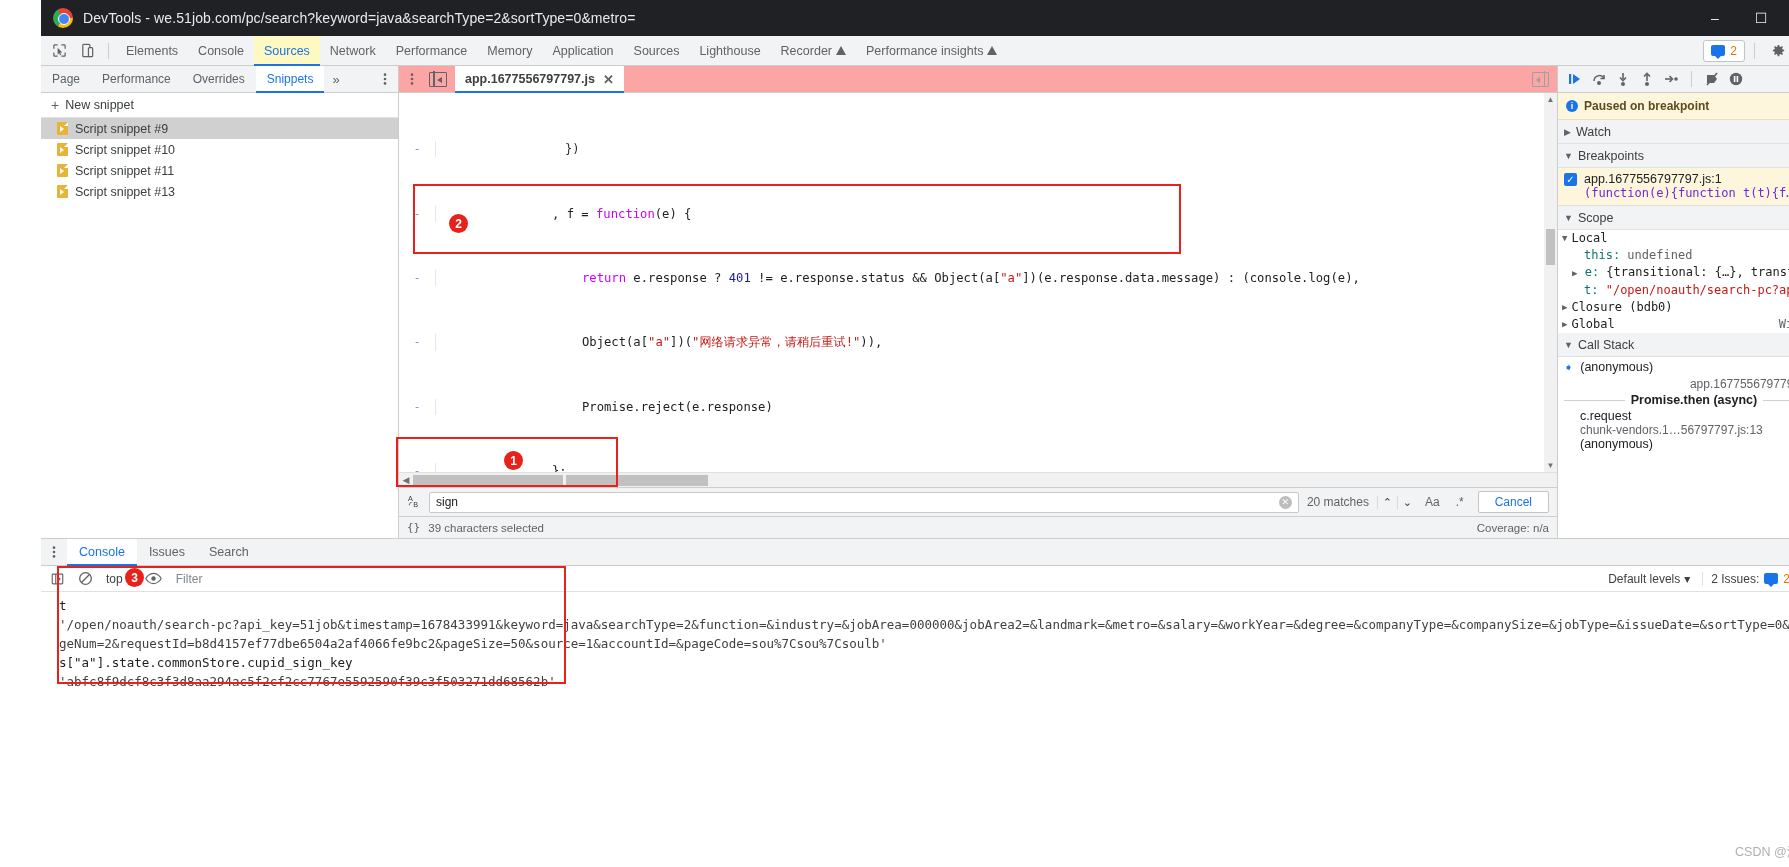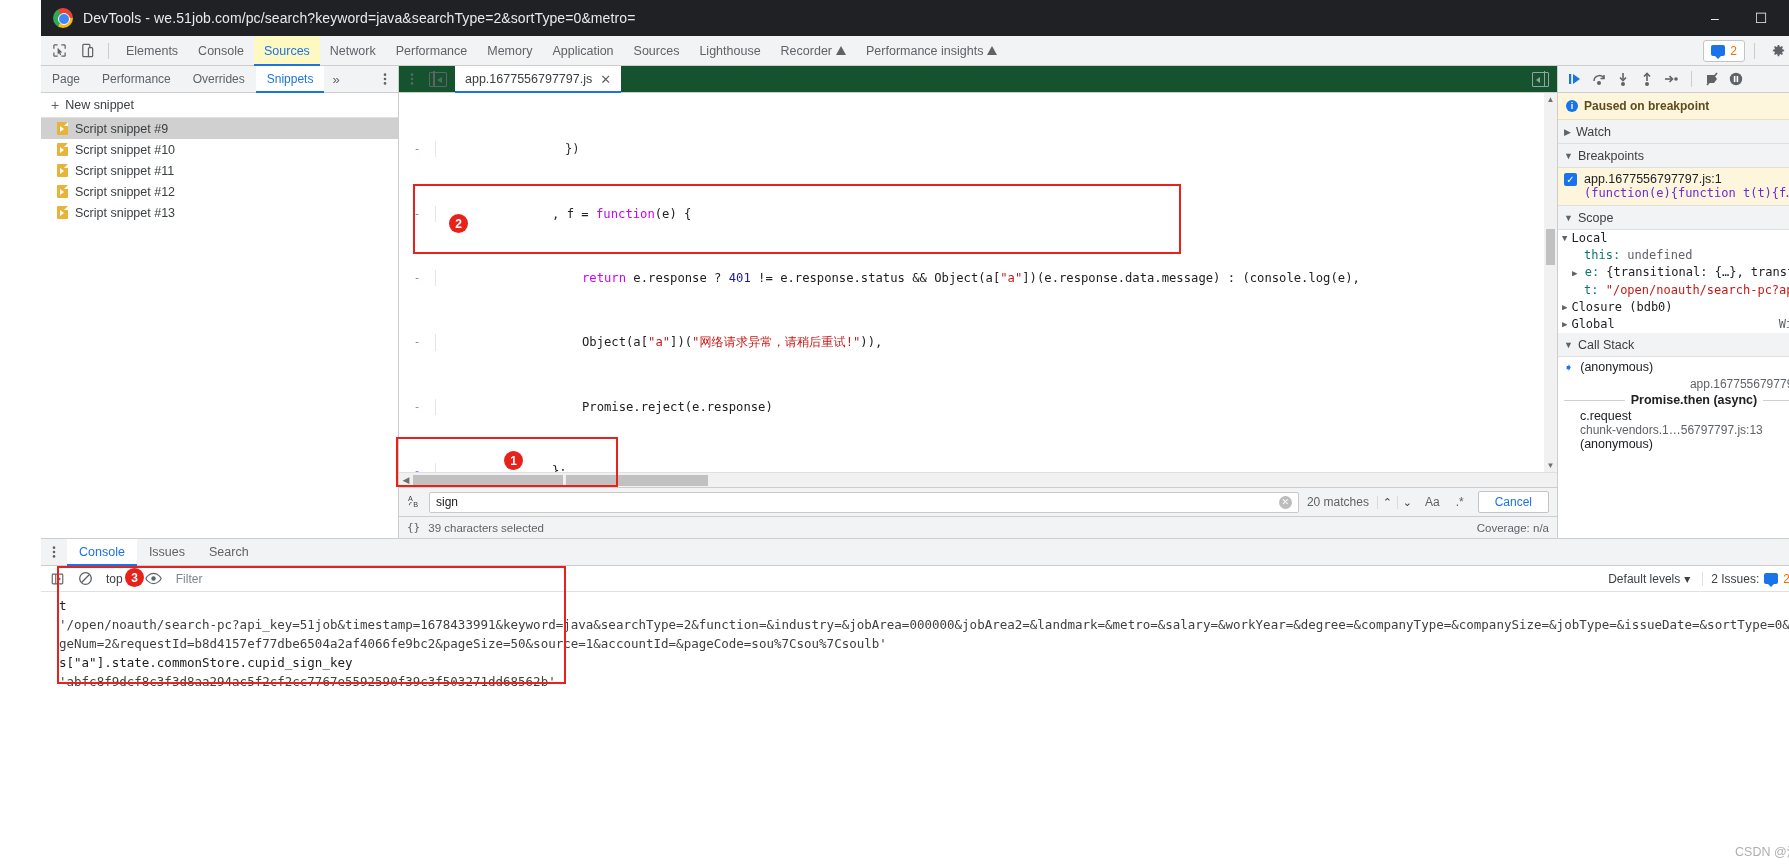--- a/index.html
+++ b/index.html
@@ -81,21 +81,21 @@
     color: #3c4043; font-size: 12.5px;
   }
   .snip.sel { background: #d0d0d0; }
   .snip-ico { width: 11px; height: 13px; background: #e8b339; position: relative; flex: 0 0 11px; border-radius: 1px; }
   .snip-ico::before { content:""; position:absolute; right:0; top:0; border-left:4px solid transparent; border-bottom:4px solid #fff; }
   .snip-ico::after { content:""; position:absolute; left:3px; top:4px; width:0; height:0;
     border-left: 4px solid #fff; border-top: 3px solid transparent; border-bottom: 3px solid transparent; }
 
   
   .edit-pane { flex: 1 1 auto; display: flex; flex-direction: column; min-width: 0; border-right: 1px solid #cdcdcd; }
-  .edit-tabs { height: 27px; flex: 0 0 27px; background: #14532d; display: flex; align-items: center; border-bottom: 1px solid #cdcdcd; }
+  .edit-tabs { height: 27px; flex: 0 0 27px; background: #fca5a5; display: flex; align-items: center; border-bottom: 1px solid #cdcdcd; font-weight: bold; }
   .etab-dots { width: 26px; display:flex; align-items:center; justify-content:center; color:#5f6368; }
   .panel-ico {
     width: 18px; height: 15px; border: 1.4px solid #5f6368; border-radius: 1px;
     display: flex; align-items: center; position: relative; margin: 0 8px 0 4px; flex: 0 0 18px;
   }
   .panel-ico::before { content:""; position:absolute; left:3.2px; top:-1.4px; bottom:-1.4px; width:1.4px; background:#5f6368; }
   .panel-ico::after { content:""; position:absolute; left:7px; top:4px; width:0; height:0;
     border-right: 5px solid #5f6368; border-top: 3.5px solid transparent; border-bottom: 3.5px solid transparent; }
   .etab { height: 27px; display: flex; align-items: center; gap: 8px; padding: 0 10px;
           background: #fff; color: #3c4043; font-size: 12.5px; box-shadow: inset 0 -2px 0 #1a73e8; }
@@ -368,24 +368,20 @@
         <div class="snip">
           <span class="snip-ico"></span>
           <span>Script snippet #10</span>
         </div>
         <div class="snip">
           <span class="snip-ico"></span>
           <span>Script snippet #11</span>
         </div>
         <div class="snip">
           <span class="snip-ico"></span>
-          <span>Script snippet #12</span>
-        </div>
-        <div class="snip">
-          <span class="snip-ico"></span>
           <span>Script snippet #13</span>
         </div>
       </div>
     </div>
 
     <div class="edit-pane">
       <div class="edit-tabs">
         <div class="etab-dots">
           <svg width="4" height="14" viewBox="0 0 4 16">
               <circle cx="2" cy="3" r="1.5" fill="#5f6368"></circle>

